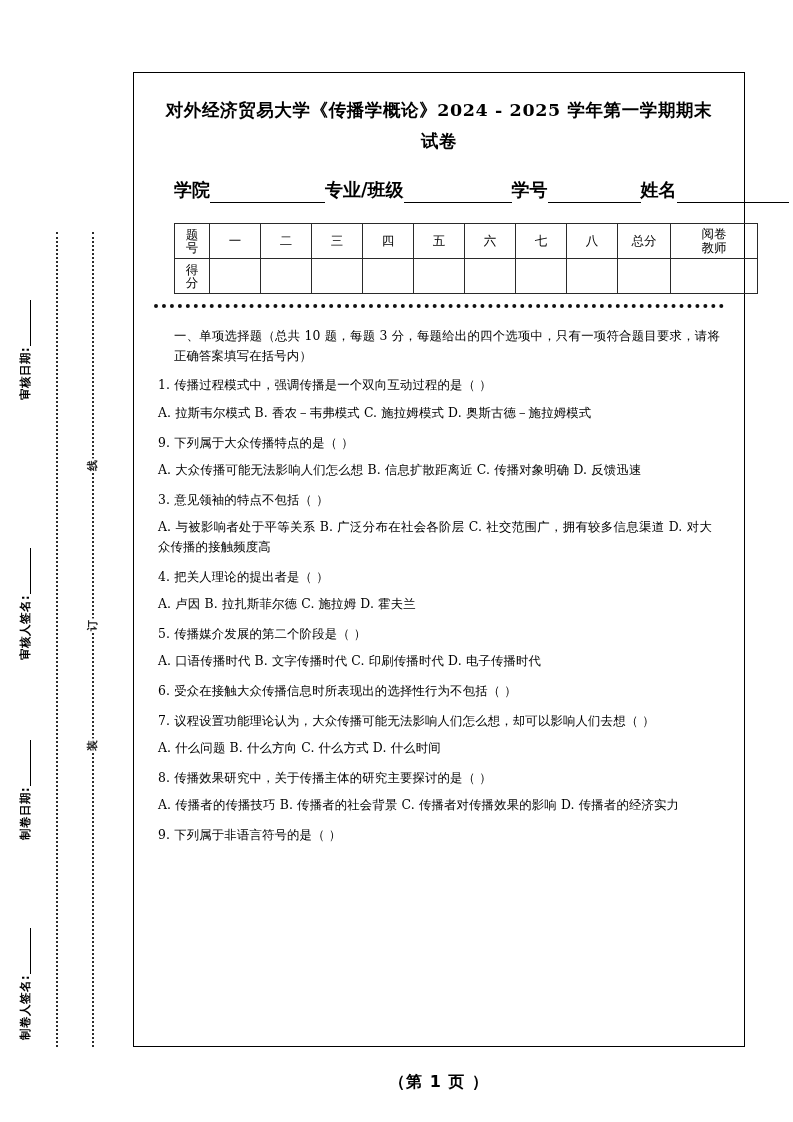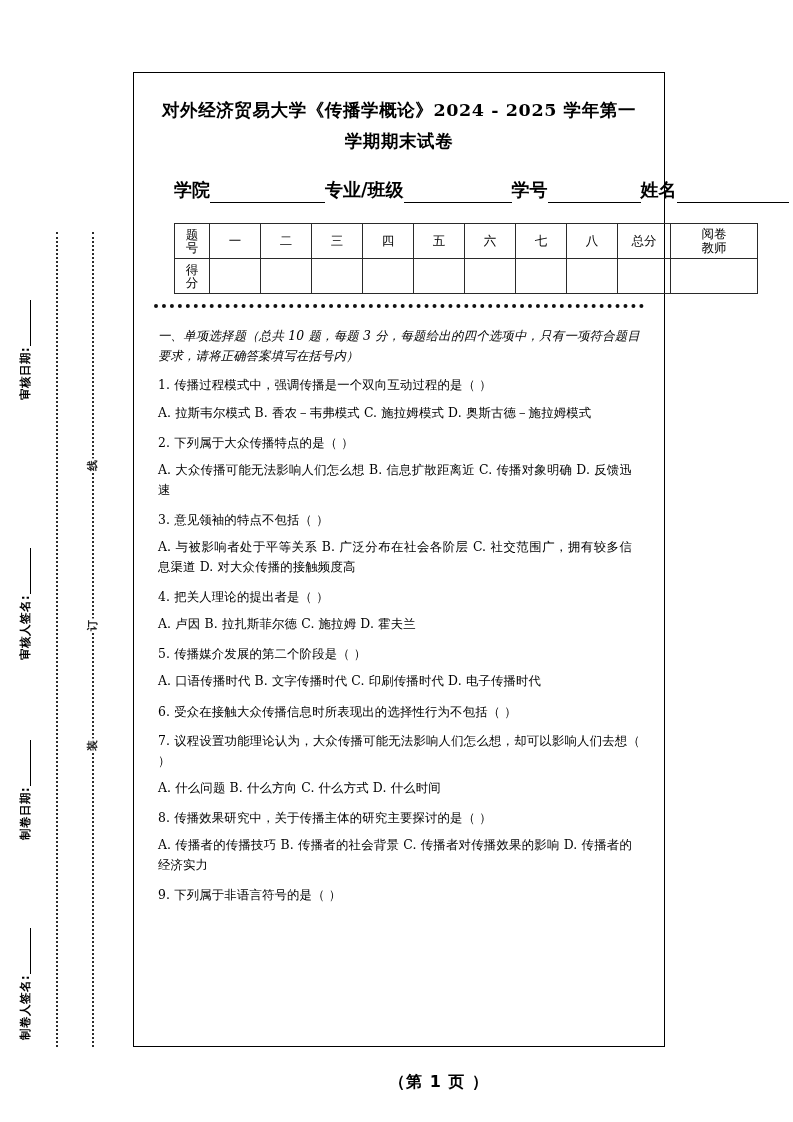--- a/index.html
+++ b/index.html
@@ -66,21 +66,21 @@
     width: 14px;
     transform-origin: center center;
     transform: rotate(-90deg);
   }
 
   
   #page-frame {
     position: absolute;
     left: 133px;
     top: 72px;
-    width: 532px;
+    width: 612px;
     height: 975px;
     border: 1.6px solid #000;
     box-sizing: border-box;
     padding: 16px 18px 0 18px;
   }
 
   
   #doc-title {
     text-align: center;
     font-family: "DejaVu Serif", "Liberation Serif", serif;
@@ -152,23 +152,22 @@
 
   
   #body-content {
     margin: 12px 6px 0 6px;
     font-family: "DejaVu Serif", "Liberation Serif", serif;
     font-size: 12.4px;
     line-height: 1.62;
     letter-spacing: 0.15px;
   }
   .section-head {
-    margin: 0 0 9px 0;
+    margin: 0 0 9px 16px;
     text-align: justify;
-    font-style: italic;
   }
   .q-stem {
     margin: 9px 0 0 0;
     text-align: justify;
   }
   .q-opts {
     margin: 7px 8px 10px 0;
     text-align: justify;
   }
 
@@ -279,21 +278,21 @@
 
   <div id="separator"></div>
 
   <div id="body-content">
 
     <div class="section-head">一、单项选择题（总共 10 题，每题 3 分，每题给出的四个选项中，只有一项符合题目要求，请将正确答案填写在括号内）</div>
 
     <div class="q-stem">1. 传播过程模式中，强调传播是一个双向互动过程的是（   ）</div>
     <div class="q-opts">A. 拉斯韦尔模式   B. 香农－韦弗模式   C. 施拉姆模式   D. 奥斯古德－施拉姆模式</div>
 
-    <div class="q-stem">2. 下列属于大众传播特点的是（   ）</div>
+    <div class="q-stem">9. 下列属于大众传播特点的是（   ）</div>
     <div class="q-opts">A. 大众传播可能无法影响人们怎么想   B. 信息扩散距离近   C. 传播对象明确   D. 反馈迅速</div>
 
     <div class="q-stem">3. 意见领袖的特点不包括（   ）</div>
     <div class="q-opts">A. 与被影响者处于平等关系   B. 广泛分布在社会各阶层   C. 社交范围广，拥有较多信息渠道   D. 对大众传播的接触频度高</div>
 
     <div class="q-stem">4. 把关人理论的提出者是（   ）</div>
     <div class="q-opts">A. 卢因   B. 拉扎斯菲尔德   C. 施拉姆   D. 霍夫兰</div>
 
     <div class="q-stem">5. 传播媒介发展的第二个阶段是（   ）</div>
     <div class="q-opts">A. 口语传播时代   B. 文字传播时代   C. 印刷传播时代   D. 电子传播时代</div>

